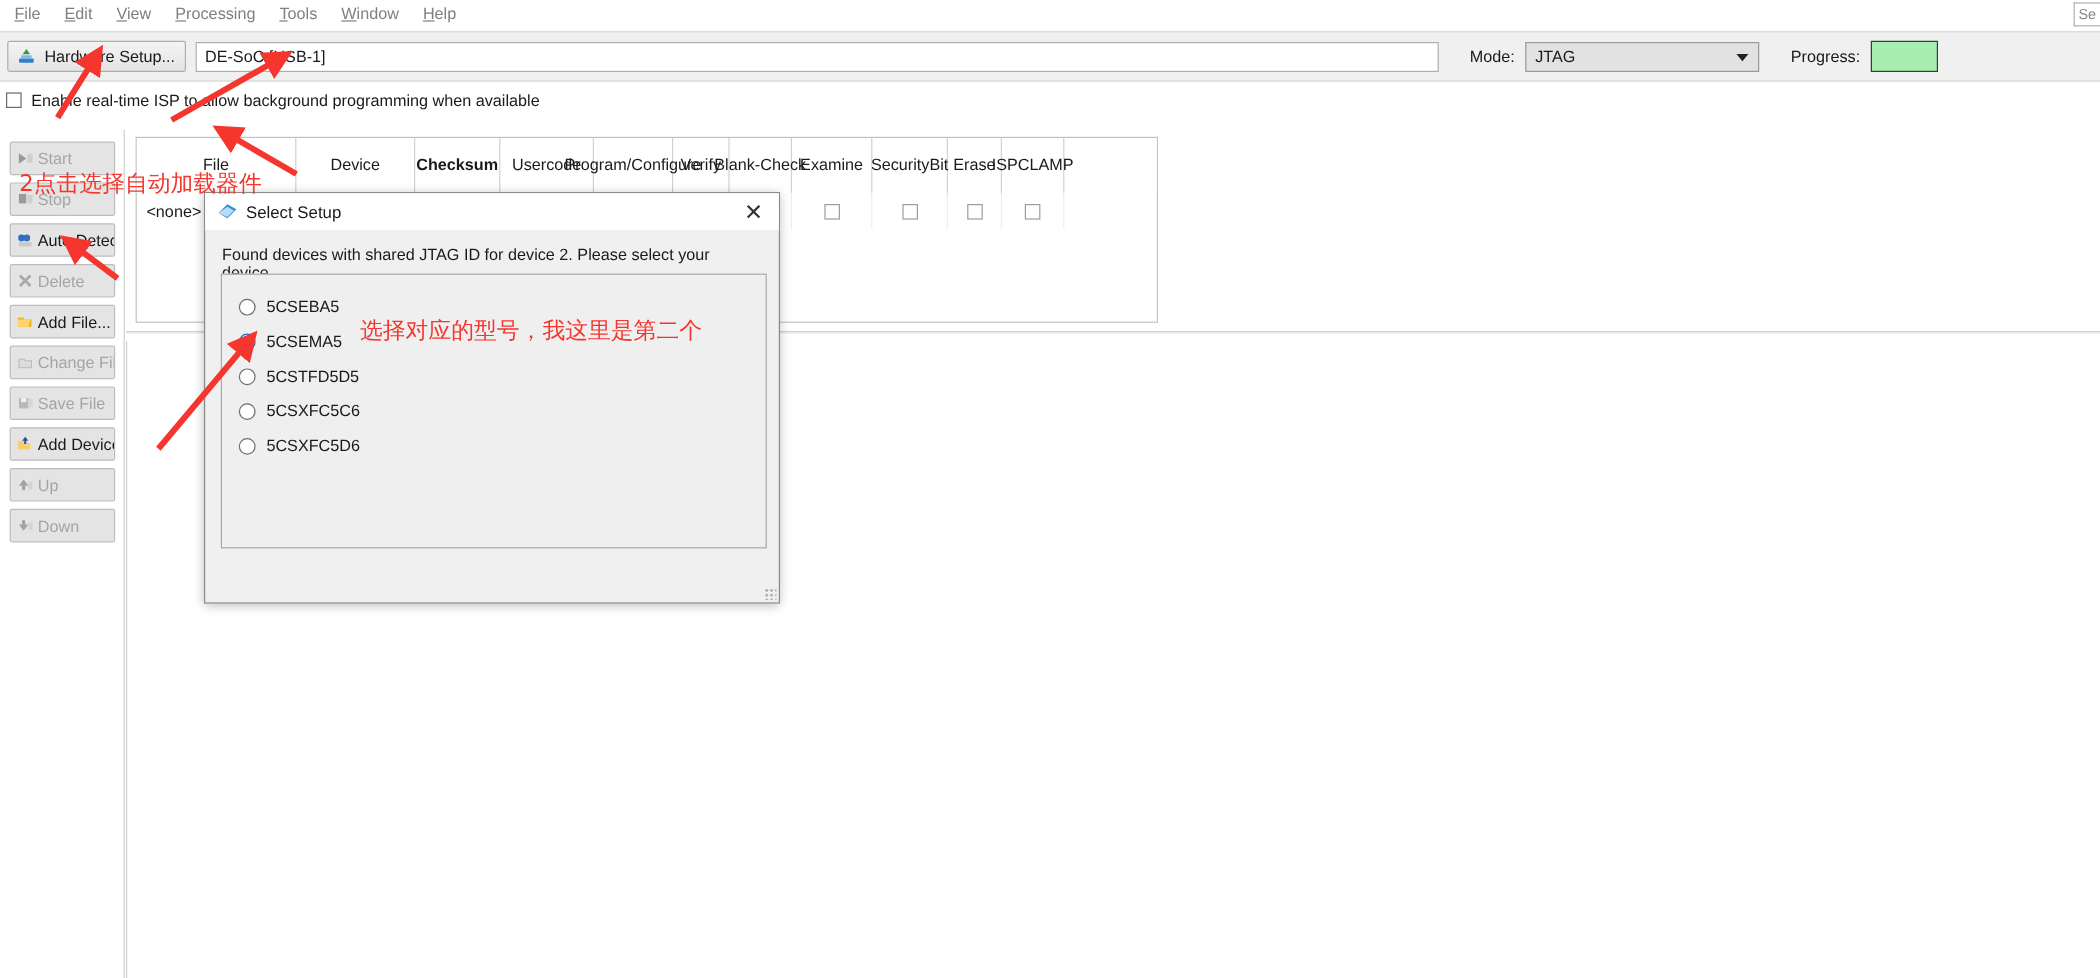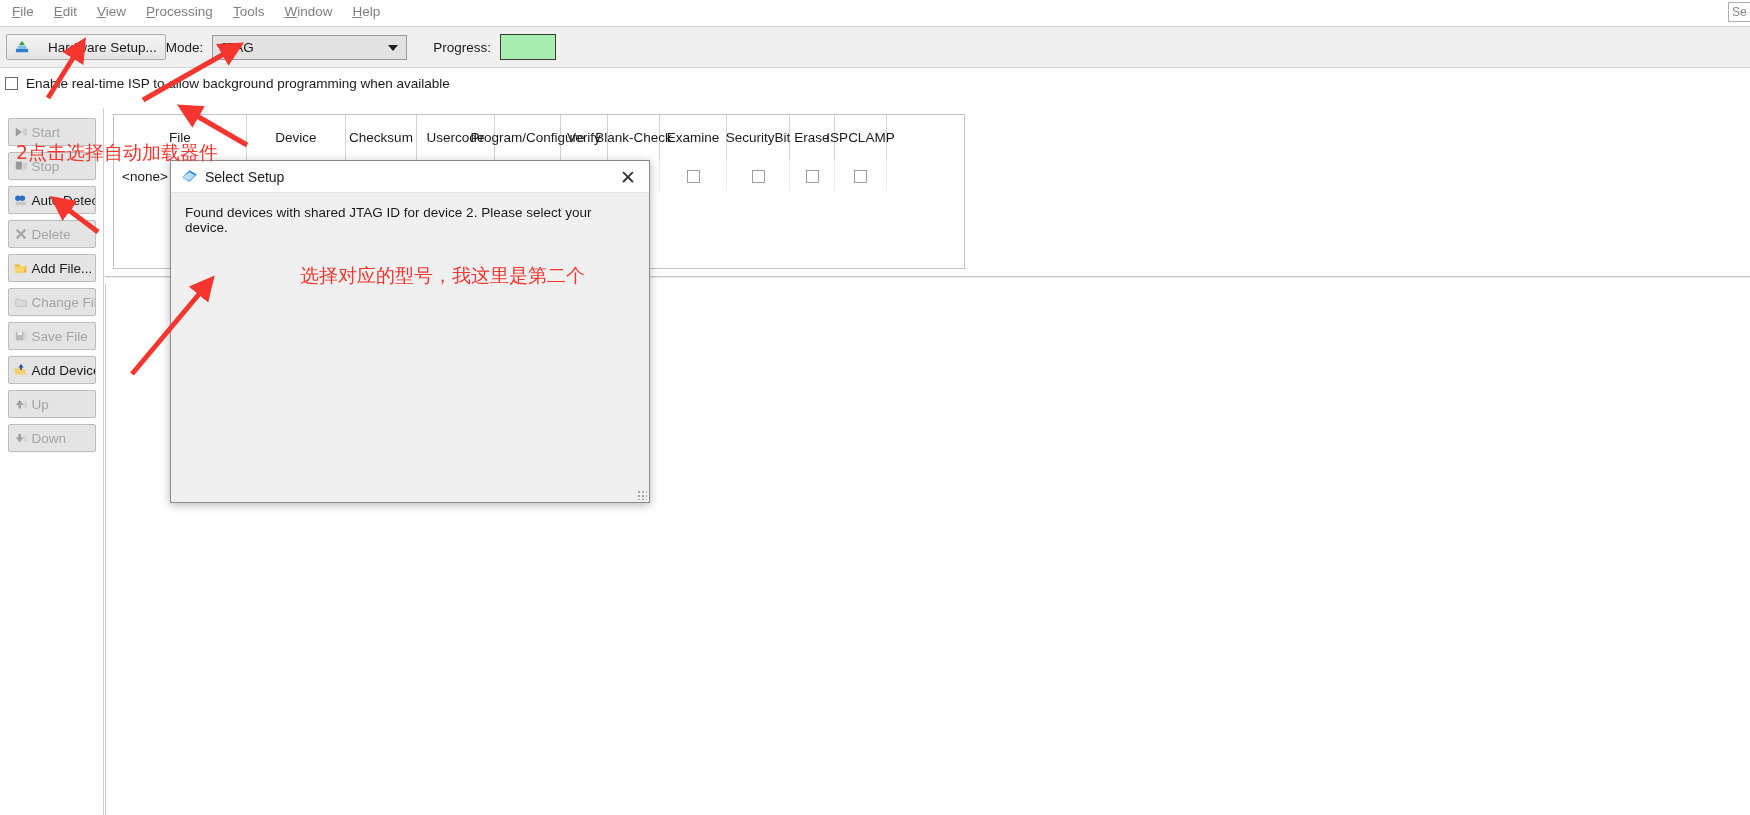--- a/index.html
+++ b/index.html
@@ -34,30 +34,30 @@
   
   .toolbar {
     position:absolute; left:0; top:26px; width:1750px; height:42px;
     background:#f0f0f0; border-top:1px solid #d6d6d6; border-bottom:1px solid #d6d6d6;
     display:flex; align-items:center;
   }
   .hw-setup-btn {
     margin-left:6px; height:26px; min-width:137px;
     background: linear-gradient(#f4f4f4,#e4e4e4);
     border:1px solid #adadad; border-radius:2px;
-    display:flex; align-items:center; gap:19px; padding:0 8px;
+    display:flex; align-items:center; gap:8px; padding:0 8px;
     font-size:13.5px; cursor:pointer; color:#1a1a1a;
   }
   .hw-icon { width:14px; height:14px; display:block; }
   .hw-input {
     margin-left:8px; height:25px; width:1036px;
     background:#fff; border:1px solid #adadad;
     display:flex; align-items:center; padding:0 7px; font-size:13.5px;
   }
-  .mode-label { font-size:13.5px; color:#1a1a1a; }
+  .mode-label { margin-left:26px; font-size:13.5px; color:#1a1a1a; }
   .mode-select {
     margin-left:9px; height:25px; width:195px;
     background:#e2e2e2; border:1px solid #9a9a9a;
     display:flex; align-items:center; padding:0 7px;
     font-size:13.5px; position:relative; cursor:pointer;
   }
   .mode-caret {
     position:absolute; right:8px; top:50%; margin-top:-2px;
     width:0;height:0;border-left:5px solid transparent;border-right:5px solid transparent;
     border-top:6px solid #222;
@@ -204,20 +204,21 @@
 
   <div class="toolbar">
     <div class="hw-setup-btn">
       <svg class="hw-icon" viewBox="0 0 16 16">
         <rect x="1" y="10" width="14" height="4" rx="1" fill="#2f7fd0"></rect>
         <rect x="3" y="7" width="10" height="3" fill="#7fb8e8"></rect>
         <path d="M8 1 L11.5 6 L4.5 6 Z" fill="#2e9e4a"></path>
       </svg>
       <span>Hardware Setup...</span>
     </div>
+    <div class="hw-input">DE-SoC [USB-1]</div>
     <div class="mode-label">Mode:</div>
     <div class="mode-select">
       <span>JTAG</span>
       <span class="mode-caret"></span>
     </div>
     <div class="progress-label">Progress:</div>
     <div class="progress-bar"></div>
   </div>
 
   <div class="isp-row">
@@ -301,21 +302,21 @@
 
   <div class="main">
     <div class="table-wrap">
       <div class="thead" id="thead">
           <div class="th" style="width: 133px; flex: 0 0 133px;">
             <span>File</span>
           </div>
           <div class="th" style="width: 99px; flex: 0 0 99px;">
             <span>Device</span>
           </div>
-          <div class="th" style="width: 71px; flex: 0 0 71px;">
+          <div class="th" style="width: 71px; flex: 0 0 71px; font-weight: bold;">
             <span>Checksum</span>
           </div>
           <div class="th" style="width: 78px; flex: 0 0 78px;">
             <span>Usercode</span>
           </div>
           <div class="th" style="width: 66px; flex: 0 0 66px;">
             <span>Program/</span>
             <span>Configure</span>
           </div>
           <div class="th" style="width: 47px; flex: 0 0 47px;">
@@ -375,20 +376,42 @@
   <div class="dialog">
     <div class="dlg-title">
       <svg width="17" height="17" viewBox="0 0 16 16">
         <path d="M1 9 L8 2 L15 6 L8 13 Z" fill="#2f8fd8"></path>
         <path d="M1 9 L8 4 L13 7 L8 12 Z" fill="#bcdcf5"></path>
       </svg>
       <span class="dlg-title-text">Select Setup</span>
       <div class="dlg-close">✕</div>
     </div>
     <div class="dlg-prompt">Found devices with shared JTAG ID for device 2. Please select your device.</div>
+    <div class="dlg-list" id="dlglist">
+        <div class="radio-row">
+          <span class="radio"></span>
+          <span class="radio-label">5CSEBA5</span>
+        </div>
+        <div class="radio-row">
+          <span class="radio on"></span>
+          <span class="radio-label">5CSEMA5</span>
+        </div>
+        <div class="radio-row">
+          <span class="radio"></span>
+          <span class="radio-label">5CSTFD5D5</span>
+        </div>
+        <div class="radio-row">
+          <span class="radio"></span>
+          <span class="radio-label">5CSXFC5C6</span>
+        </div>
+        <div class="radio-row">
+          <span class="radio"></span>
+          <span class="radio-label">5CSXFC5D6</span>
+        </div>
+      </div>
     <div class="dlg-grip"></div>
   </div>
 
   <div class="anno anno-txt cn" style="left:16px; top:140px;">2点击选择自动加载器件</div>
   <div class="anno anno-txt cn" style="left:300px; top:263px;">选择对应的型号，我这里是第二个</div>
 
   <svg class="arrow" style="left:0;top:0;width:1750px;height:815px;">
     <defs>
       <marker id="ah" markerWidth="5" markerHeight="5" refX="2" refY="2.5" orient="auto">
         <path d="M0,0 L5,2.5 L0,5 Z" fill="#f4362e"></path>

